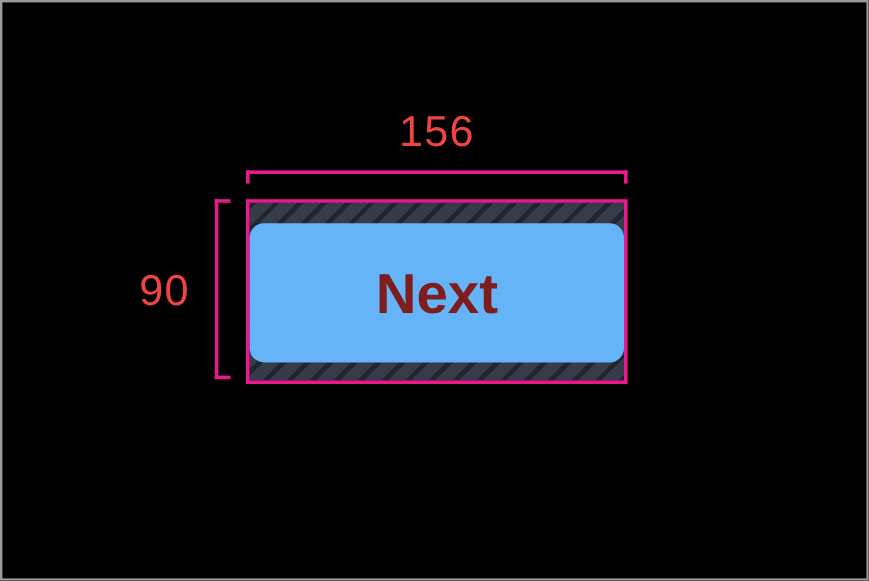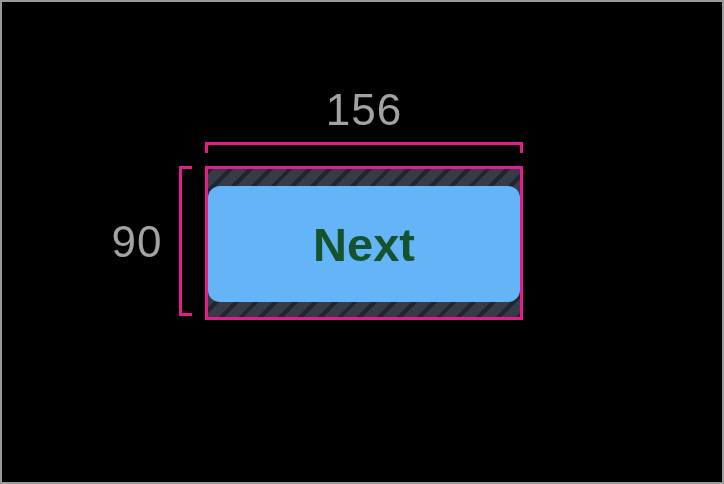--- a/index.html
+++ b/index.html
@@ -8,22 +8,22 @@
     position: relative;
     width: 724px;
     height: 484px;
     background: #000000;
     border: 2px solid #9a9a9a;
     overflow: hidden;
     font-family: "Liberation Sans", sans-serif;
   }
   .dim-label {
     position: absolute;
-    color: #a3a3a3;
-    font-size: 44px;
+    color: #ef4444;
+    font-size: 36px;
     line-height: 36px;
     text-align: center;
     font-weight: 400;
     letter-spacing: 1px;
   }
   .width-label  { left: 203px; top: 90px;  width: 318px; }
   .height-label { left: 104px; top: 222px; width: 62px;  }
 
   .dim-line { position: absolute; background: #e8198d; }
   .h-line      { left: 203px; top: 140px; width: 318px; height: 3px; }
@@ -48,21 +48,21 @@
     position: absolute;
     left: 206px; top: 184px;
     width: 312px; height: 116px;
     background: #64b4f7;
     border-radius: 12px;
     display: flex;
     align-items: center;
     justify-content: center;
   }
   .next-button .btn-text {
-    color: #14532d;
+    color: #7f1d1d;
     font-size: 47px;
     font-weight: 600;
     line-height: 1;
   }
 </style>
 </head>
 <body>
 
 <div class="frame">
 

